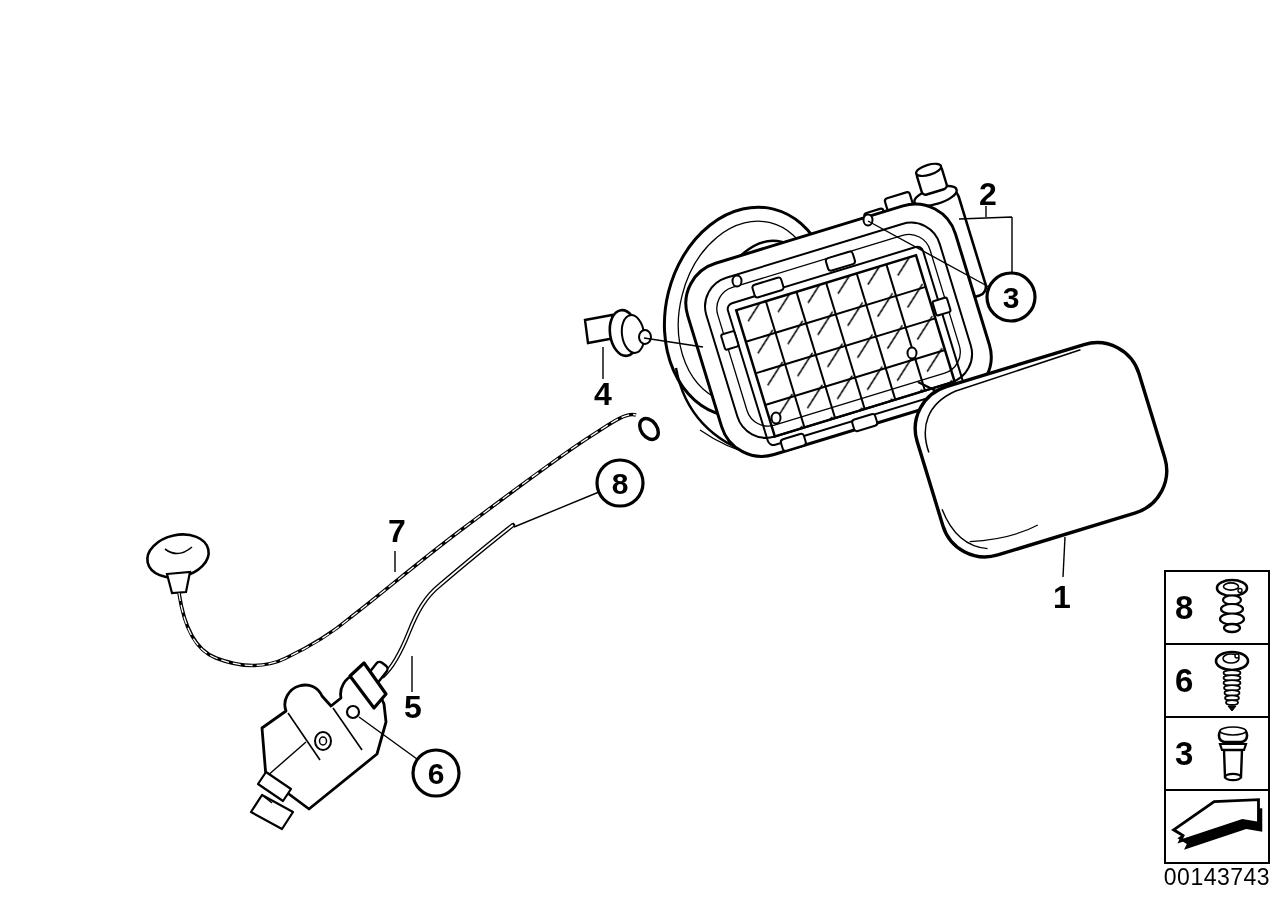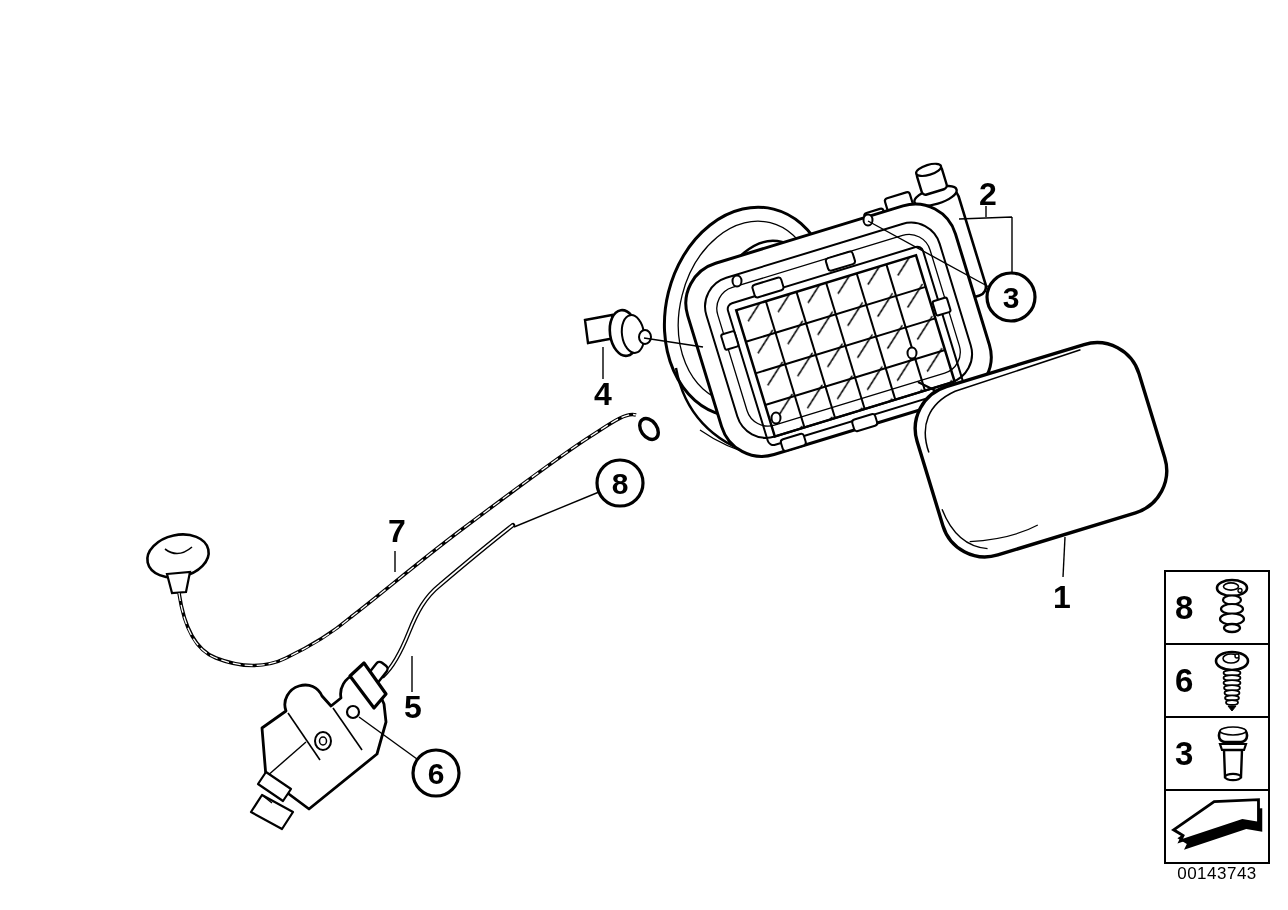--- a/index.html
+++ b/index.html
@@ -18,21 +18,21 @@
   .legend-row{
     flex:1;display:flex;align-items:center;gap:4px;
     border-bottom:2px solid #000;padding:2px 6px 2px 9px;box-sizing:border-box;
   }
   .legend-row:last-child{border-bottom:none;}
   .legend-num{font-size:33px;font-weight:bold;width:26px;line-height:1;}
   .legend-icon{margin-left:auto;margin-right:8px;display:block;}
   .legend-row.arrow-row{justify-content:center;padding:2px;}
   .part-number{
     position:absolute;left:1156px;top:864px;width:122px;text-align:center;
-    font-size:17px;letter-spacing:0.5px;color:#000;
+    font-size:23px;letter-spacing:0.5px;color:#000;
   }
 </style>
 </head>
 <body>
 
 <div class="canvas">
 
   <svg class="drawing" width="1288" height="910" viewBox="0 0 1288 910">
     <defs>
       <pattern id="hatch" width="31.3" height="33.5" patternUnits="userSpaceOnUse">

